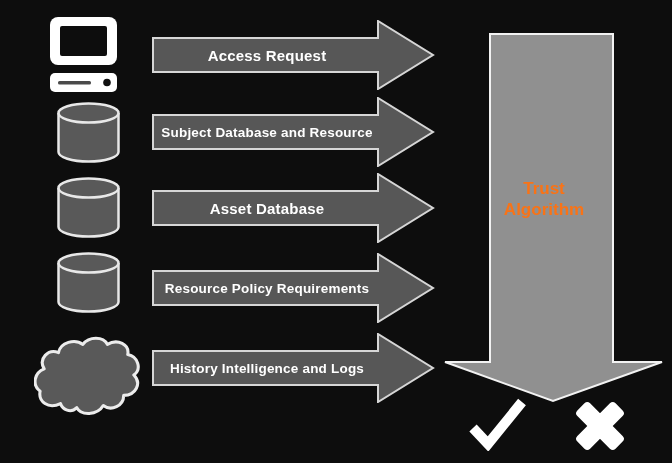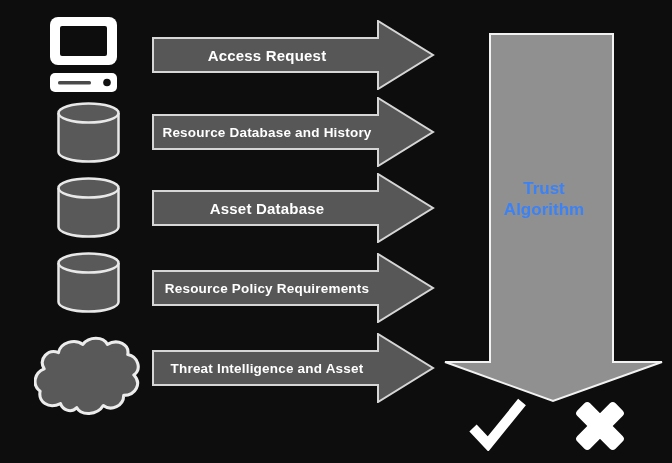--- a/index.html
+++ b/index.html
@@ -25,21 +25,21 @@
     position:absolute;left:4px;top:0;width:222px;height:70px;
     display:flex;align-items:center;justify-content:center;
     color:#ffffff;font-weight:bold;font-size:15px;letter-spacing:.2px;
     text-align:center;white-space:nowrap;
   }
   .in-arrow .arrow-label.sm{font-size:13.5px;}
   
   .trust-arrow{left:443px;top:33px;width:221px;height:370px;}
   .trust-label{
     position:absolute;left:47px;top:145px;width:108px;
-    text-align:center;color:#3b82f6;font-weight:bold;font-size:17px;
+    text-align:center;color:#f97316;font-weight:bold;font-size:17px;
     line-height:21px;
   }
   .trust-label-inner{display:inline-block;width:100px;}
   .outcome-check{left:468px;top:397px;}
   .outcome-x{left:572px;top:398px;}
 </style>
 </head>
 <body>
 
 <div class="canvas">
@@ -78,42 +78,42 @@
     <svg width="283" height="70" viewBox="0 0 283 70">
       <polygon points="1,18 226,18 226,1 281,35 226,69 226,52 1,52" fill="#575757" stroke="#d6d6d6" stroke-width="2"></polygon>
     </svg>
     <div class="arrow-label">Access Request</div>
   </div>
 
   <div class="abs in-arrow in-arrow-2">
     <svg width="283" height="70" viewBox="0 0 283 70">
       <polygon points="1,18 226,18 226,1 281,35 226,69 226,52 1,52" fill="#575757" stroke="#d6d6d6" stroke-width="2"></polygon>
     </svg>
-    <div class="arrow-label sm">Resource Database and History</div>
+    <div class="arrow-label sm">Subject Database and Resource</div>
   </div>
 
   <div class="abs in-arrow in-arrow-4">
     <svg width="283" height="70" viewBox="0 0 283 70">
       <polygon points="1,18 226,18 226,1 281,35 226,69 226,52 1,52" fill="#575757" stroke="#d6d6d6" stroke-width="2"></polygon>
     </svg>
     <div class="arrow-label sm">Resource Policy Requirements</div>
   </div>
 
   <div class="abs in-arrow in-arrow-3">
     <svg width="283" height="70" viewBox="0 0 283 70">
       <polygon points="1,18 226,18 226,1 281,35 226,69 226,52 1,52" fill="#575757" stroke="#d6d6d6" stroke-width="2"></polygon>
     </svg>
     <div class="arrow-label">Asset Database</div>
   </div>
 
   <div class="abs in-arrow in-arrow-5">
     <svg width="283" height="70" viewBox="0 0 283 70">
       <polygon points="1,18 226,18 226,1 281,35 226,69 226,52 1,52" fill="#575757" stroke="#d6d6d6" stroke-width="2"></polygon>
     </svg>
-    <div class="arrow-label sm">Threat Intelligence and Asset</div>
+    <div class="arrow-label sm">History Intelligence and Logs</div>
   </div>
 
   <div class="abs trust-arrow">
     <svg width="221" height="370" viewBox="0 0 221 370">
       <polygon points="47,1 170,1 170,329 219,329 110,368 2,329 47,329" fill="#909090" stroke="#f2f2f2" stroke-width="2" stroke-linejoin="miter"></polygon>
     </svg>
     <div class="trust-label">
       <span class="trust-label-inner">Trust Algorithm</span>
     </div>
   </div>

